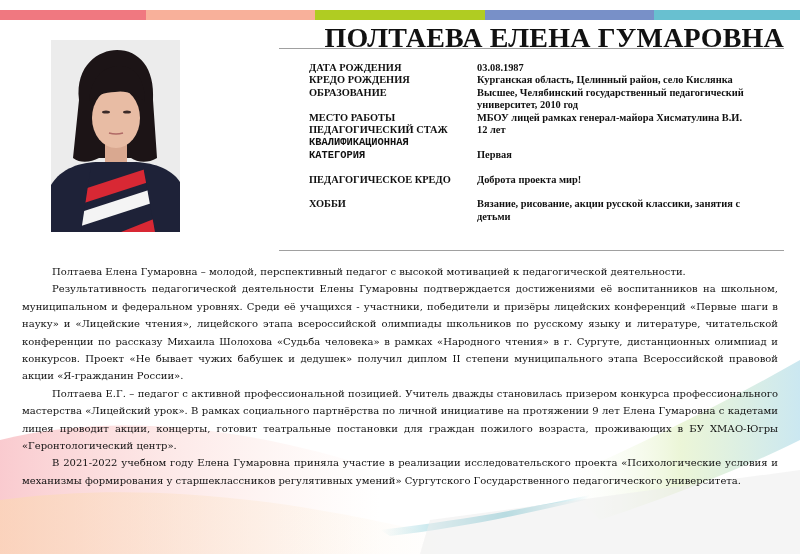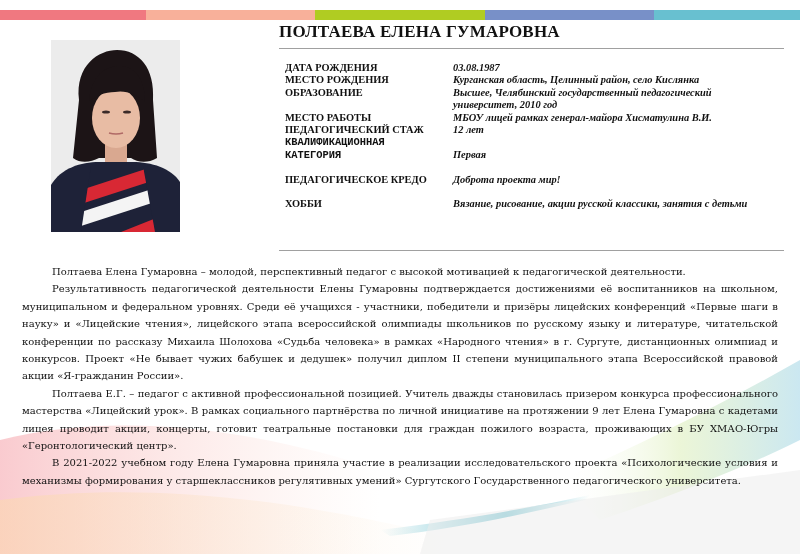--- a/index.html
+++ b/index.html
@@ -6,28 +6,28 @@
   body {
     width:800px; height:554px; position:relative; overflow:hidden;
     background:#ffffff;
     font-family:"Liberation Serif", serif;
     color:#111;
   }
   .bg-deco { position:absolute; left:0; top:0; width:800px; height:554px; z-index:0; }
   .color-bar { position:absolute; left:0; top:10px; width:800px; height:10px; display:flex; z-index:1; }
   .color-bar .seg { height:10px; }
   .photo { position:absolute; left:51px; top:40px; width:129px; height:192px; z-index:1; overflow:hidden; background:#eeeeee; }
-  .title { position:absolute; left:279px; top:22px; width:505px; text-align:left;
-    font-family:"Liberation Serif", serif; font-weight:bold; font-size:17px; letter-spacing:0.2px; z-index:1; }
+  .title { position:absolute; left:279px; top:22px; width:505px; text-align:right;
+    font-family:"Liberation Serif", serif; font-weight:bold; font-size:28px; letter-spacing:0.2px; z-index:1; }
   .rule { position:absolute; left:279px; width:505px; height:1px; background:#a0a0a0; z-index:1; }
   .info { position:absolute; left:285px; top:62px; width:495px; z-index:1;
     font-family:"Liberation Serif", serif; font-weight:bold; font-size:10.4px; line-height:12.4px; }
-  .info .row { display:flex; }
+  .info .row { display:flex;margin-left:24px; }
   .info .lbl { width:168px; flex:none; }
-  .info .val { flex:1;font-style:italic; }
+  .info .val { flex:1; }
   .info .gap { height:12.4px; }
   .bio { position:absolute; left:22px; top:263px; width:756px; z-index:1;
     font-family:"DejaVu Serif", serif; font-size:10px; line-height:17.4px; text-align:justify; }
   .bio p { margin:0; text-indent:30px; }
 </style>
 </head>
 <body>
 
 <svg class="bg-deco" viewBox="0 0 800 554" preserveAspectRatio="none">
   <defs>
@@ -98,21 +98,21 @@
 
 <div class="title">ПОЛТАЕВА ЕЛЕНА ГУМАРОВНА</div>
 <div class="rule" style="top:48px;"></div>
 
 <div class="info">
   <div class="row">
     <div class="lbl">ДАТА РОЖДЕНИЯ</div>
     <div class="val">03.08.1987</div>
   </div>
   <div class="row">
-    <div class="lbl">МЕСТО РОЖДЕНИЯ</div>
+    <div class="lbl">КРЕДО РОЖДЕНИЯ</div>
     <div class="val">Курганская область, Целинный район, село Кислянка</div>
   </div>
   <div class="row">
     <div class="lbl">ОБРАЗОВАНИЕ</div>
     <div class="val" style="padding-right:30px;">Высшее, Челябинский государственный педагогический университет, 2010 год</div>
   </div>
   <div class="row">
     <div class="lbl">МЕСТО РАБОТЫ</div>
     <div class="val">МБОУ лицей рамках генерал-майора Хисматулина В.И.</div>
   </div>

